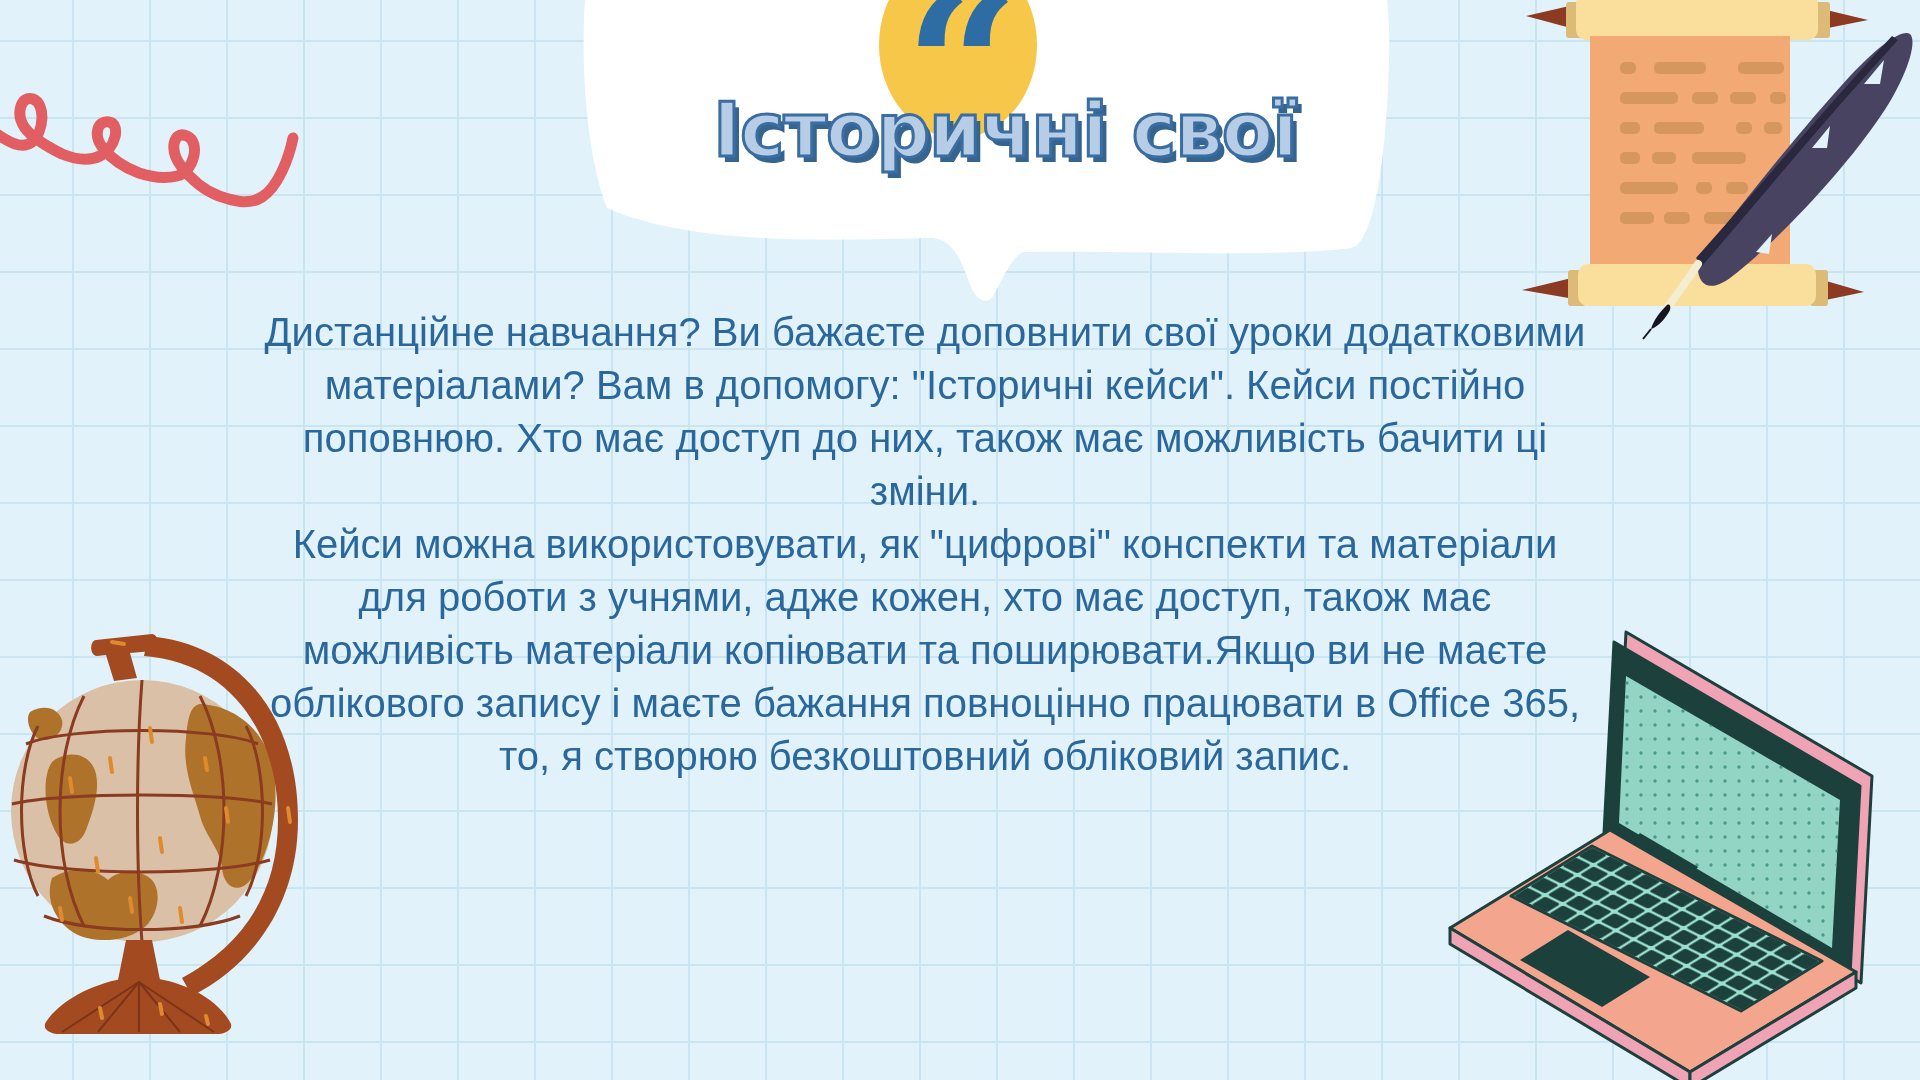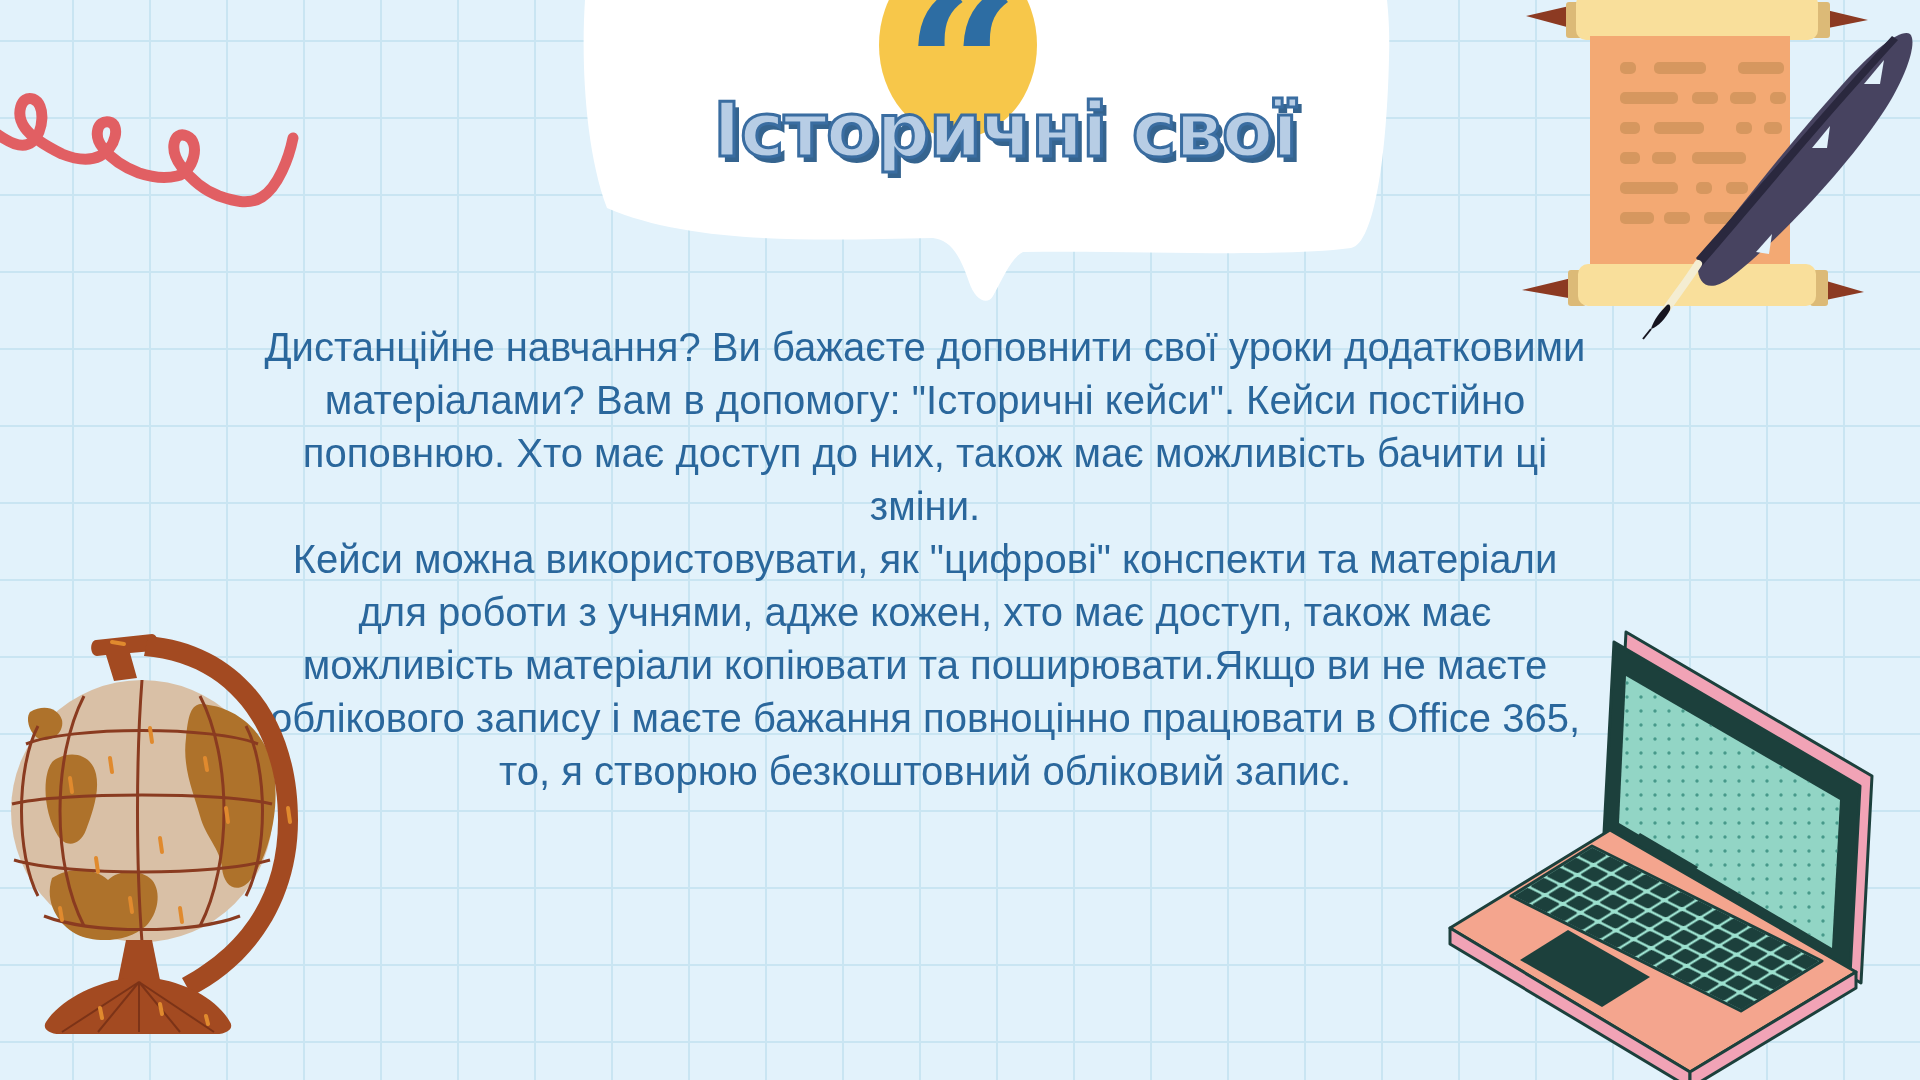--- a/index.html
+++ b/index.html
@@ -31,21 +31,21 @@
     left:600px;top:93px;width:810px;text-align:center;
     font-family:"DejaVu Sans",sans-serif;font-weight:bold;
     font-size:75px;line-height:1;letter-spacing:-1px;
     color:#b7cde5;
     -webkit-text-stroke:3px #3a6da1;
     text-shadow:5px 6px 0 #35648f;
     white-space:nowrap;
   }
   
   .body-text{
-    left:250px;top:321px;width:1350px;
+    left:250px;top:306px;width:1350px;
     text-align:center;white-space:pre-line;
     font-size:40px;line-height:53px;color:#2a679c;
   }
 </style>
 </head>
 <body>
 
 <div class="abs" style="left:0;top:0;width:1920px;height:1080px;">
 
   <svg class="abs" style="left:0;top:84px;" width="305" height="130" viewBox="0 0 305 130">

